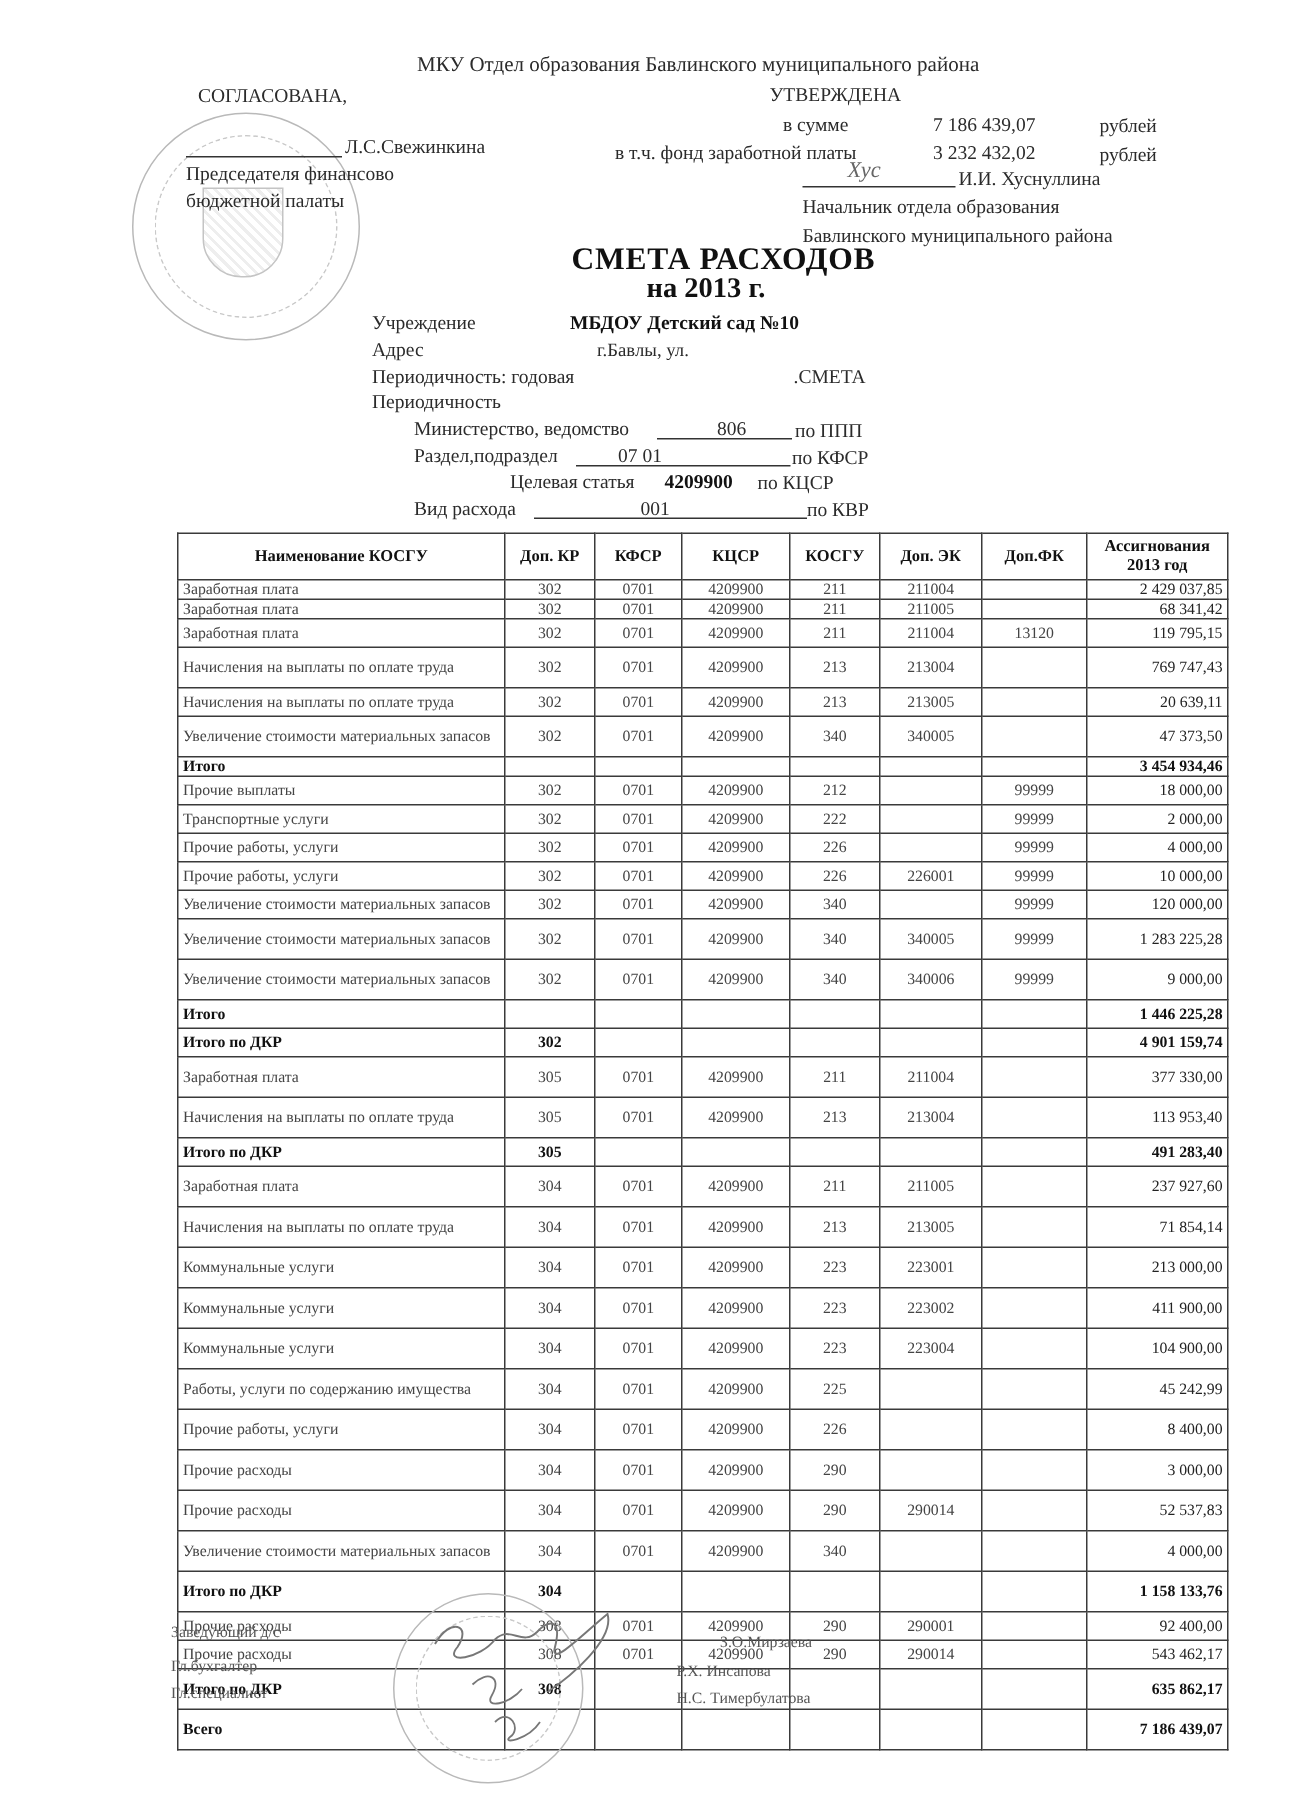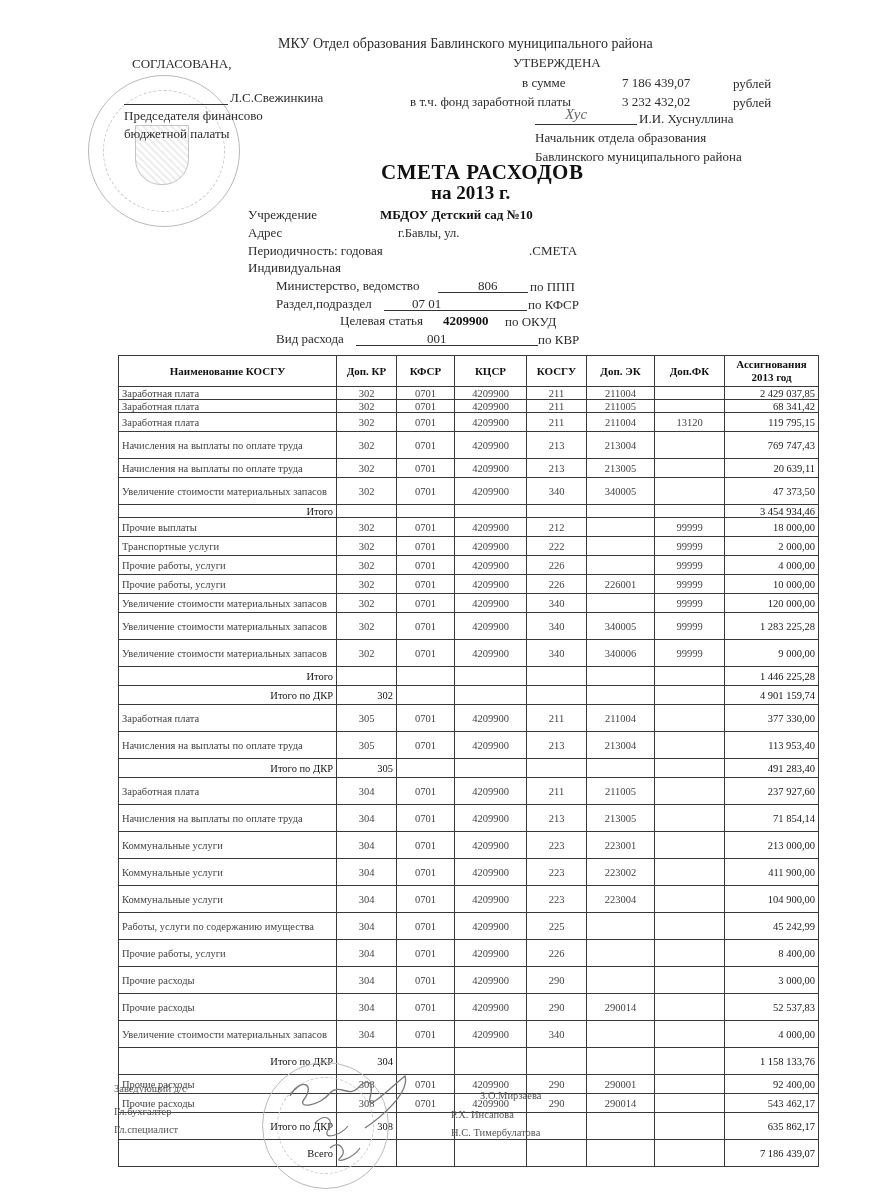--- a/index.html
+++ b/index.html
@@ -13,21 +13,21 @@
   .line { position:absolute; border-bottom:1px solid #333; height:0; }
   .stamp { position:absolute; border:1px solid #b9b9b9; border-radius:50%; }
   .stamp.inner { border:1px dashed #c9c9c9; }
   table.smeta { position:absolute; left:118px; top:355px; width:700px; border-collapse:collapse; table-layout:fixed; font-size:10.5px; }
   table.smeta th, table.smeta td { border:1px solid #3a3a3a; padding:0 3px; vertical-align:middle; }
   table.smeta th { font-weight:bold; font-size:11px; text-align:center; color:#111; height:30px; }
   table.smeta td { color:#444; }
   table.smeta td.c { text-align:center; }
   table.smeta td.r { text-align:right; color:#222; }
   table.smeta td.name { line-height:11px; }
-  table.smeta tr.total td { font-weight:normal; color:#111;text-align:right; }
+  table.smeta tr.total td { font-weight:bold; color:#111; }
   tr.h1 td { height:12px; }
   tr.h2 td { height:18px; }
   tr.h3 td { height:26px; }
   .sig { font-size:10.5px; color:#555; }
   .scribble { position:absolute; }
 </style>
 </head>
 <body>
 
 <div class="stamp" style="left:88px;top:75px;width:150px;height:150px;"></div>
@@ -57,35 +57,35 @@
 
 <div class="abs title1" style="left:381px;top:160px;">СМЕТА РАСХОДОВ</div>
 <div class="abs title2" style="left:431px;top:182px;">на 2013 г.</div>
 
 <div class="abs t13" style="left:248px;top:207px;">Учреждение</div>
 <div class="abs t13 bold" style="left:380px;top:207px;">МБДОУ Детский сад №10</div>
 <div class="abs t13" style="left:248px;top:225px;">Адрес</div>
 <div class="abs t12" style="left:398px;top:226px;">г.Бавлы, ул.</div>
 <div class="abs t13" style="left:248px;top:243px;">Периодичность: годовая</div>
 <div class="abs t13" style="left:529px;top:243px;">.СМЕТА</div>
-<div class="abs t13" style="left:248px;top:260px;">Индивидуальная</div>
+<div class="abs t13" style="left:248px;top:260px;">Периодичность</div>
 
 <div class="abs t13" style="left:276px;top:278px;">Министерство, ведомство</div>
 <div class="line" style="left:438px;top:292px;width:90px;"></div>
 <div class="abs t13" style="left:478px;top:278px;">806</div>
 <div class="abs t13" style="left:530px;top:279px;">по ППП</div>
 
 <div class="abs t13" style="left:276px;top:296px;">Раздел,подраздел</div>
 <div class="line" style="left:384px;top:310px;width:143px;"></div>
 <div class="abs t13" style="left:412px;top:296px;">07 01</div>
 <div class="abs t13" style="left:528px;top:297px;">по КФСР</div>
 
 <div class="abs t13" style="left:340px;top:313px;">Целевая статья</div>
 <div class="abs t13 bold" style="left:443px;top:313px;">4209900</div>
-<div class="abs t13" style="left:505px;top:314px;">по ОКУД</div>
+<div class="abs t13" style="left:505px;top:314px;">по КЦСР</div>
 
 <div class="abs t13" style="left:276px;top:331px;">Вид расхода</div>
 <div class="line" style="left:356px;top:345px;width:182px;"></div>
 <div class="abs t13" style="left:427px;top:331px;">001</div>
 <div class="abs t13" style="left:538px;top:332px;">по КВР</div>
 
 <table class="smeta">
   <colgroup>
     <col style="width:218px">
       <col style="width:60px">

